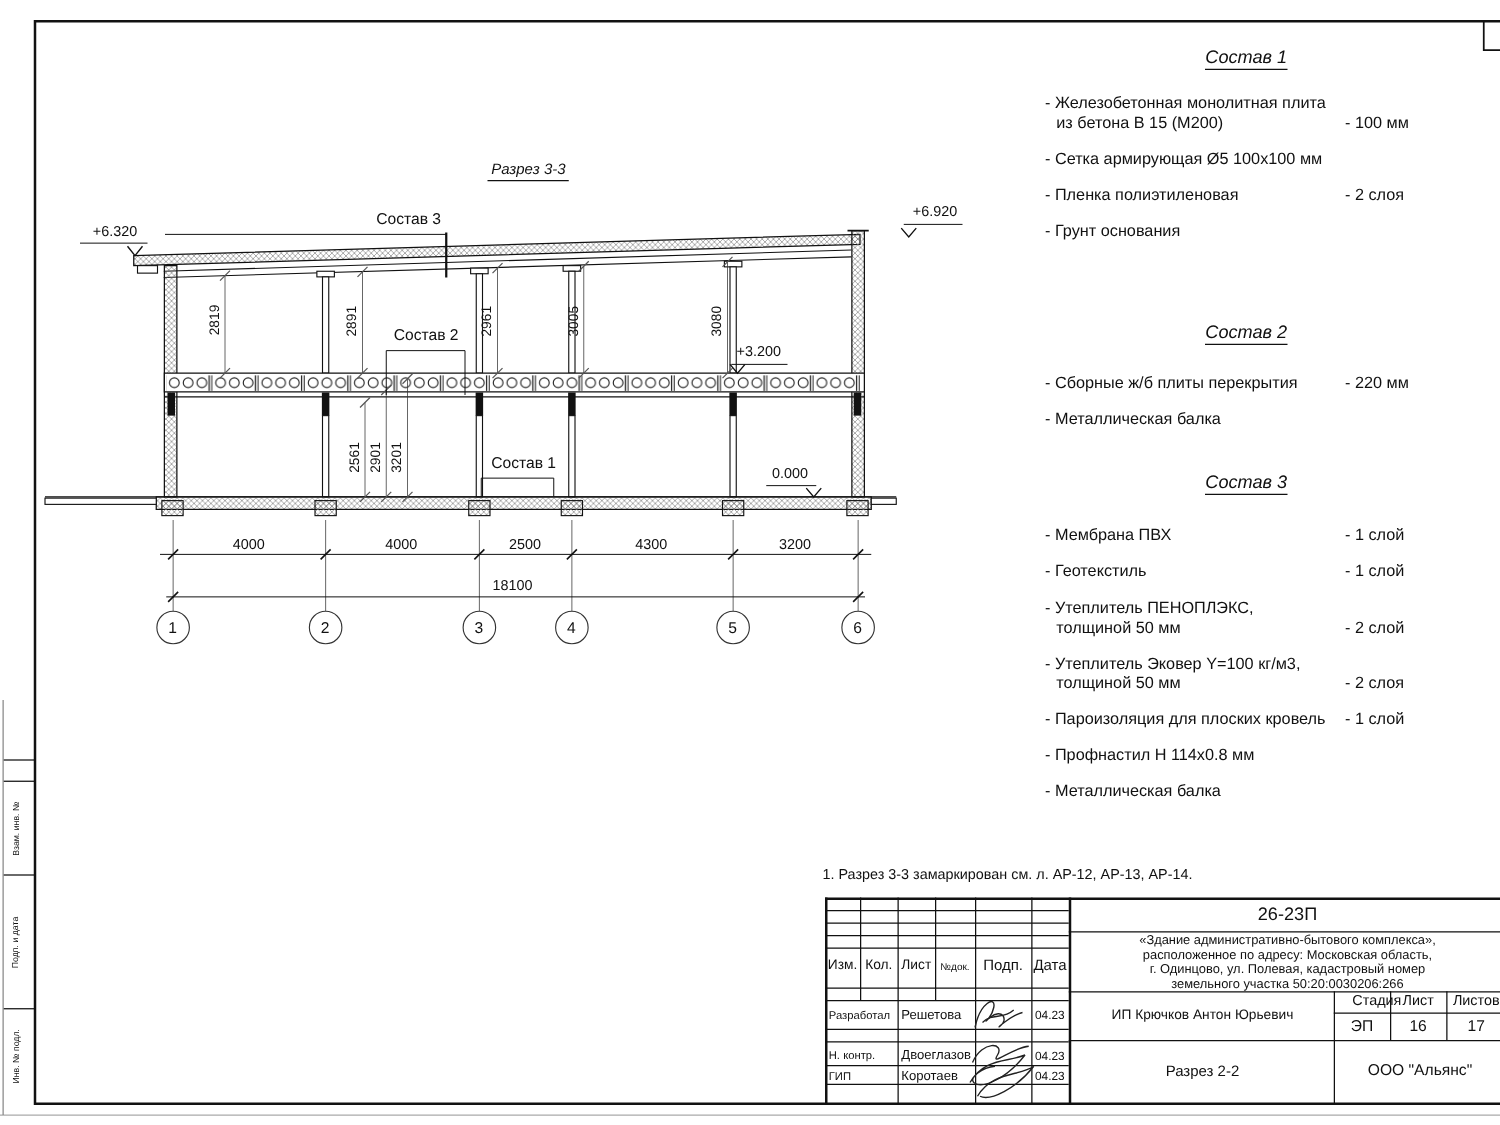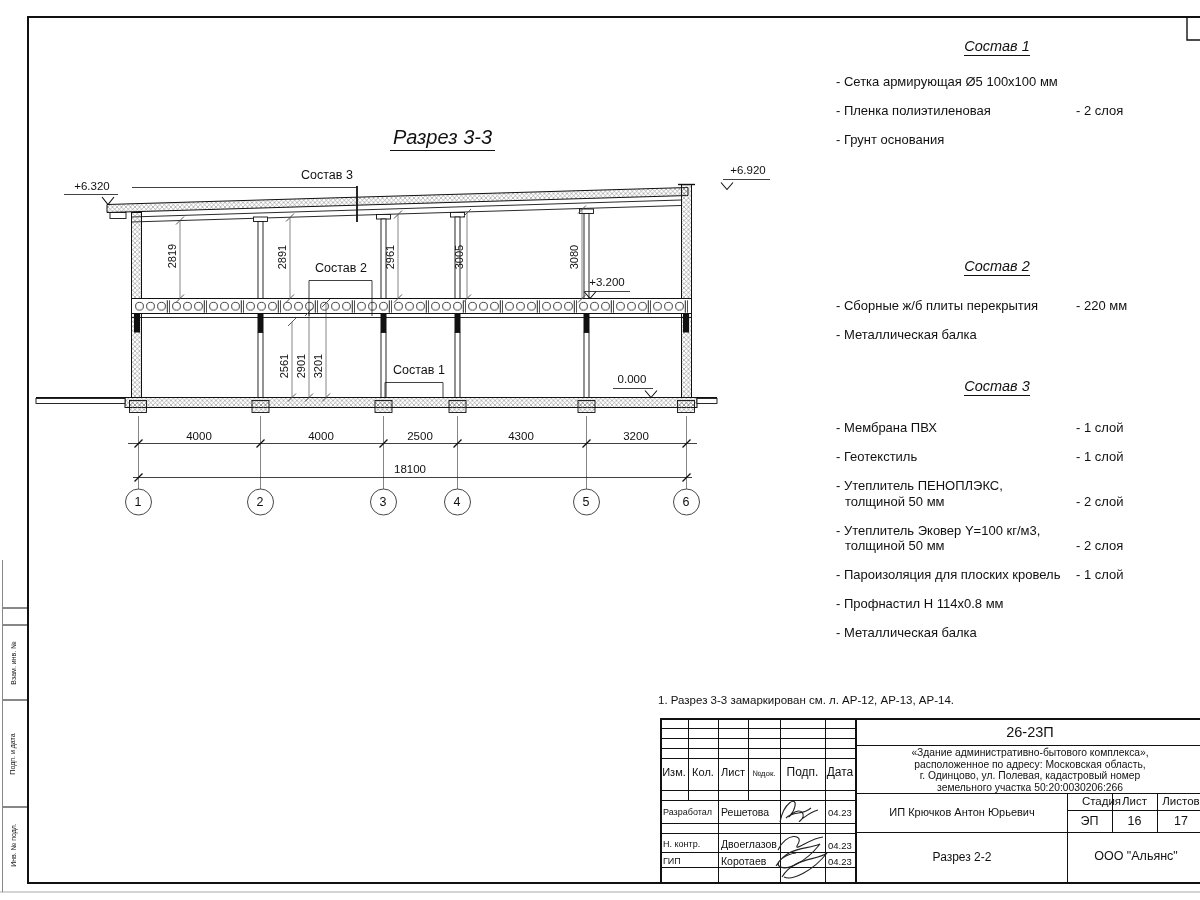--- a/index.html
+++ b/index.html
@@ -6,21 +6,21 @@
   .page{position:relative;width:1200px;height:900px;background:#fff;overflow:hidden;
         font-family:"Liberation Sans",sans-serif;color:#111;}
   svg{position:absolute;left:0;top:0;}
   .t{position:absolute;white-space:nowrap;color:#111;}
   .lab{font-size:12.5px;}
   .hdim{position:absolute;width:60px;text-align:center;font-size:11.5px;}
   .vdim{position:absolute;width:46px;height:12px;display:flex;align-items:center;justify-content:center;
         font-size:11px;transform:rotate(-90deg);}
   .elev{position:absolute;width:58px;text-align:center;font-size:11.5px;}
   .bub{position:absolute;width:26px;height:26px;text-align:center;line-height:26px;font-size:12.5px;}
-  .dwg-title{font-size:20px;font-style:italic;border-bottom:1.2px solid #111;padding:0 3px 2px 3px;}
+  .dwg-title{font-size:12px;font-style:italic;border-bottom:1.2px solid #111;padding:0 3px 2px 3px;}
   
   .sec{position:absolute;left:836px;width:322px;}
   .sec-title{font-style:italic;font-size:14.5px;text-align:center;}
   .sec-title span{border-bottom:1px solid #111;padding-bottom:1px;}
   .item{display:flex;margin-bottom:13.5px;font-size:13px;line-height:15.5px;}
   .itext{width:240px;}
   .line2{padding-left:9px;}
   .ival{width:80px;align-self:flex-end;}
   
   .ln{position:absolute;background:#111;}
@@ -241,20 +241,27 @@
 <div class="bub" style="left:370px;top:489px;">3</div>
 <div class="bub" style="left:444px;top:489px;">4</div>
 <div class="bub" style="left:573px;top:489px;">5</div>
 <div class="bub" style="left:673px;top:489px;">6</div>
 
 <div class="t" style="left:658px;top:694px;font-size:11.5px;">1. Разрез 3-3 замаркирован см. л. АР-12, АР-13, АР-14.</div>
 
 <div class="sec" style="top:38px;">
   <div class="sec-title" style="margin-bottom:20px;"><span>Состав 1</span></div>
   <div class="item">
+    <div class="itext">
+          <div>- Железобетонная  монолитная плита</div>
+          <div class="line2">из бетона В 15 (М200)</div>
+        </div>
+    <div class="ival">- 100 мм</div>
+      </div>
+  <div class="item">
     <div class="itext">- Сетка армирующая Ø5 100х100 мм</div>
         <div class="ival"></div>
       </div>
   <div class="item">
     <div class="itext">- Пленка полиэтиленовая</div>
     <div class="ival">-  2 слоя</div>
       </div>
   <div class="item">
     <div class="itext">- Грунт основания</div>
         <div class="ival"></div>

